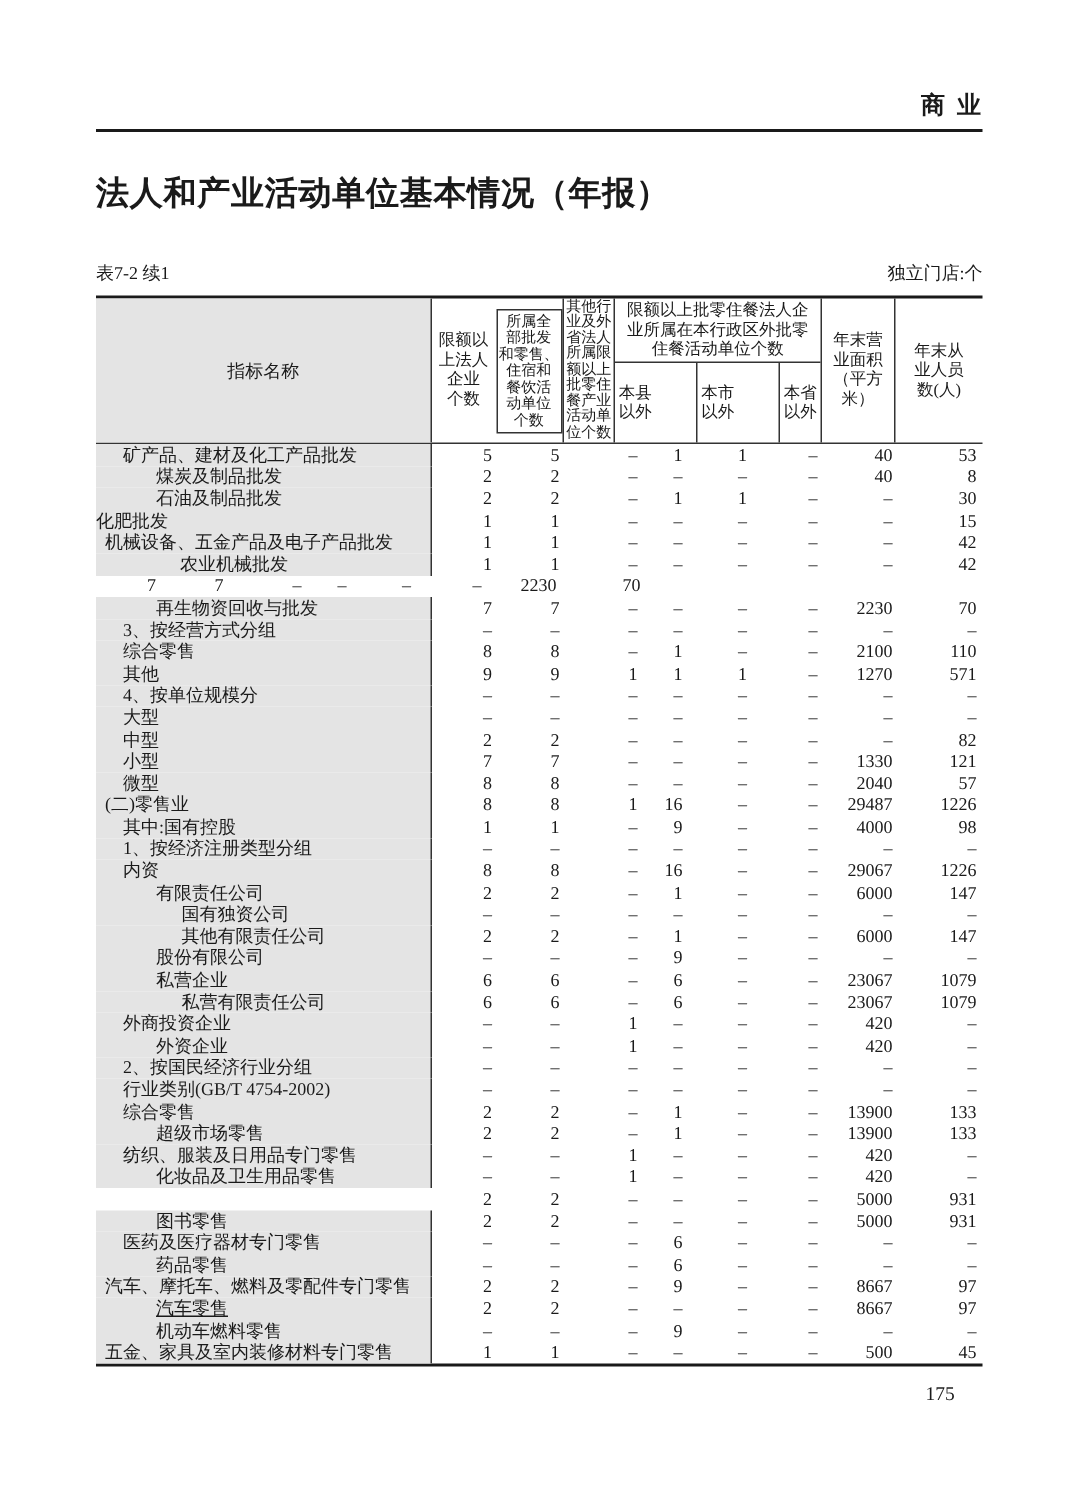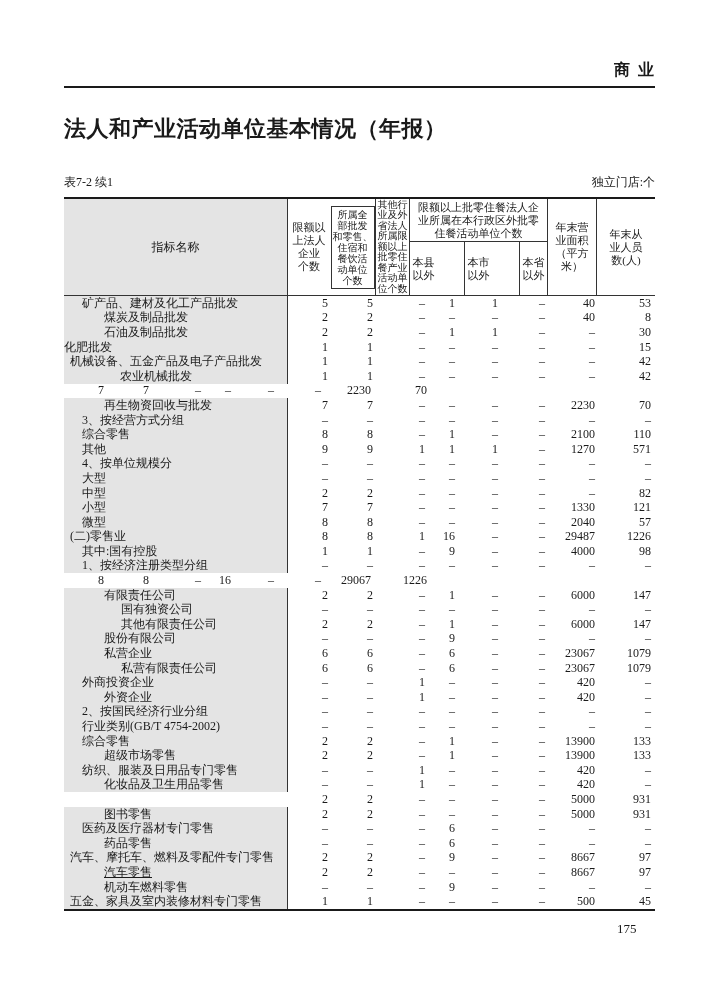--- a/index.html
+++ b/index.html
@@ -312,20 +312,21 @@
           <div class="cell num n0">–</div>
           <div class="cell num n1">–</div>
           <div class="cell num n2">–</div>
           <div class="cell num n3">–</div>
           <div class="cell num n4">–</div>
           <div class="cell num n5">–</div>
           <div class="cell num n6">–</div>
           <div class="cell num n7">–</div>
         </div>
         <div class="row">
+          <div class="cell label" style="padding-left: 18px;">内资</div>
           <div class="cell num n0">8</div>
           <div class="cell num n1">8</div>
           <div class="cell num n2">–</div>
           <div class="cell num n3">16</div>
           <div class="cell num n4">–</div>
           <div class="cell num n5">–</div>
           <div class="cell num n6">29067</div>
           <div class="cell num n7">1226</div>
         </div>
         <div class="row">

